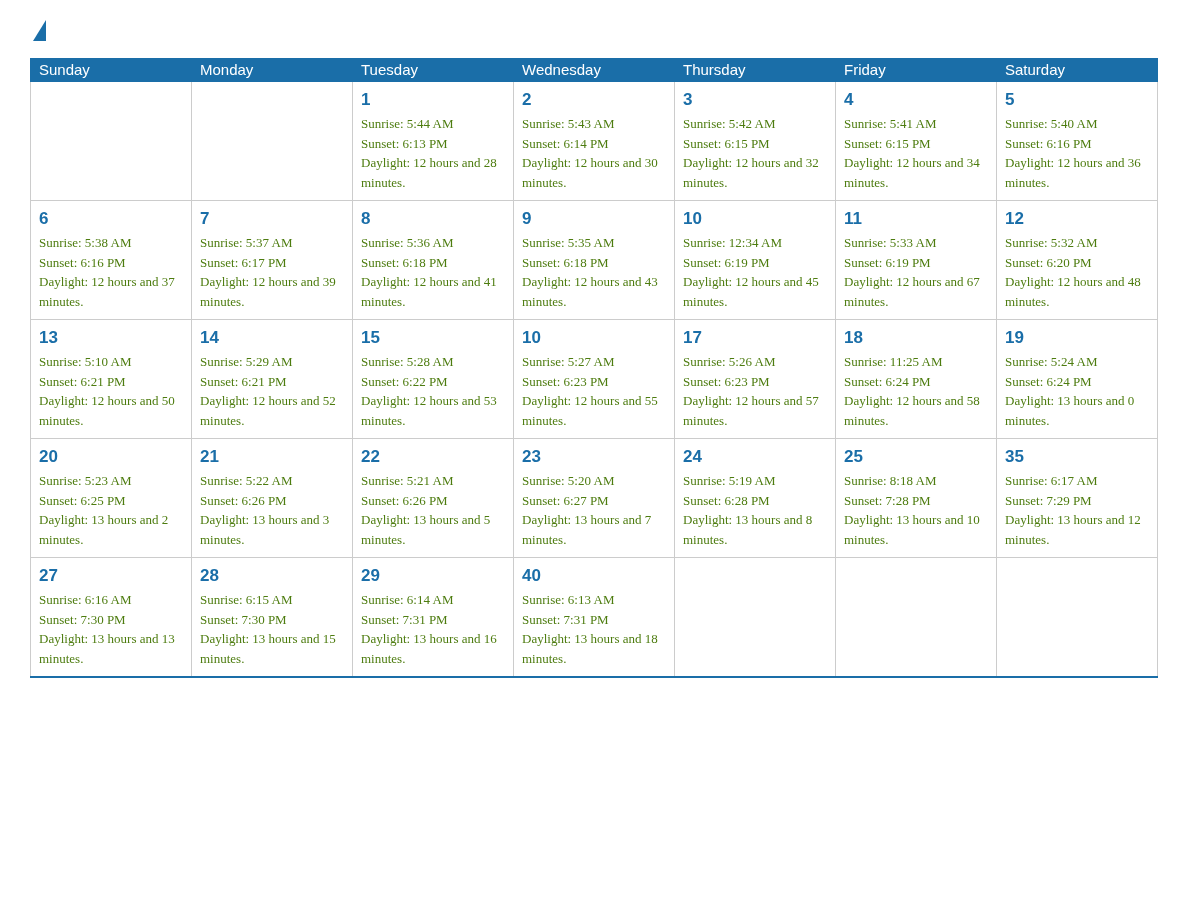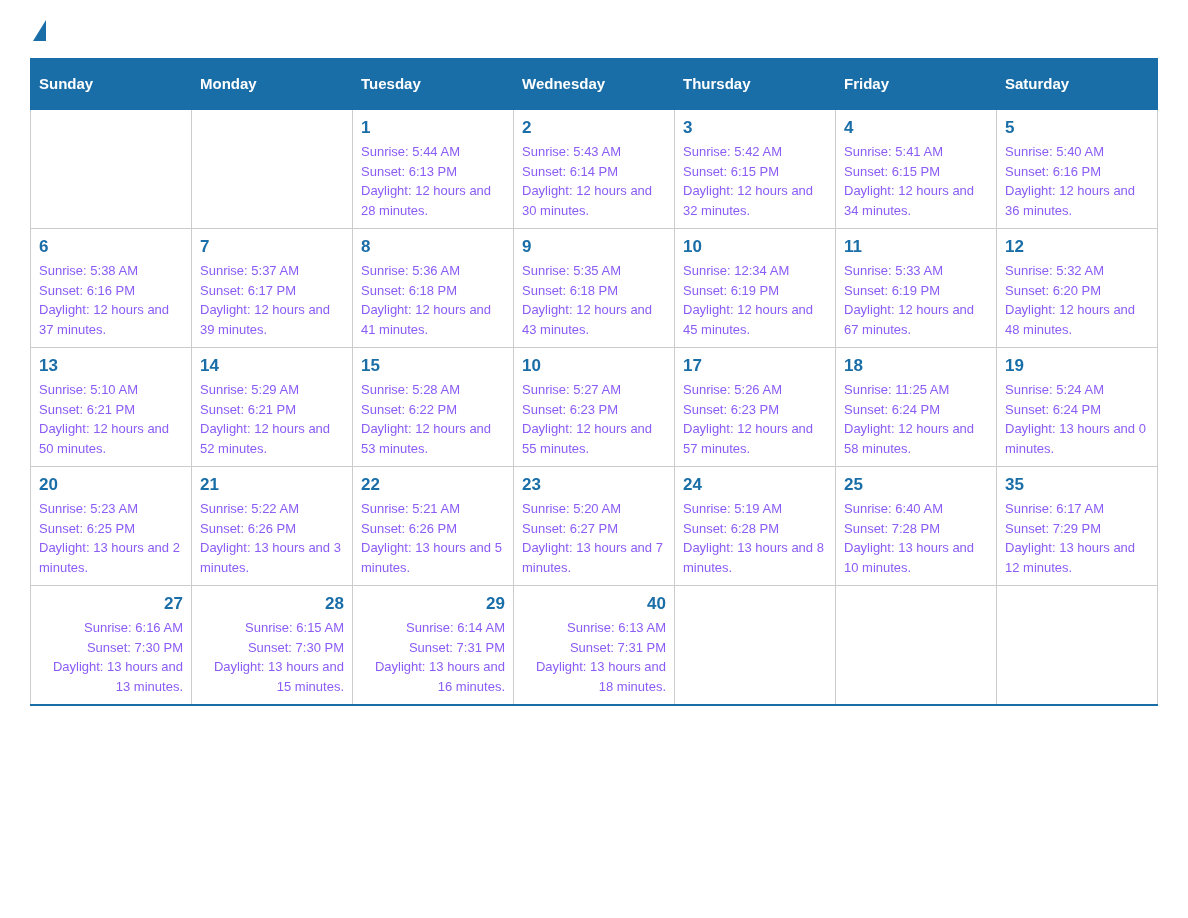--- a/index.html
+++ b/index.html
@@ -44,49 +44,49 @@
       margin-top: 4px;
     }
     table {
       width: 100%;
       border-collapse: collapse;
       table-layout: fixed;
     }
     thead tr th {
       background-color: #1a6ea8;
       color: #fff;
-      padding: 16px 8px;
+      padding: 2px 8px;
       font-size: 15px;
-      font-weight: bold;
+      font-weight: normal;
       text-align: left;
       border: 1px solid #1a6ea8;
     }
     tbody tr td {
       border: 1px solid #ccc;
       vertical-align: top;
       padding: 8px 8px;
       font-size: 13px;
       color: #333;
       height: 110px;
     }
     tbody tr td .day-number {
       font-size: 17px;
       font-weight: bold;
       color: #1a6ea8;
       display: block;
       margin-bottom: 4px;
     }
     tbody tr td .day-info {
       font-size: 13px;
-      color: #8b5cf6;
+      color: #4d7c0f;
       line-height: 1.5;
+      font-family: Liberation Serif, serif;
     }
     tbody tr:last-child td {
       border-bottom: 2px solid #1a6ea8;
-      text-align: right;
     }
     tbody tr:first-child td {
       border-top: 2px solid #1a6ea8;
     }
     .empty-cell {
       background: #fff;
     }
     .logo-wrapper {
       display: flex;
       flex-direction: column;
@@ -331,21 +331,21 @@
           <span class="day-number">24</span>
           <div class="day-info">
             <div>Sunrise: 5:19 AM</div>
             <div>Sunset: 6:28 PM</div>
             <div>Daylight: 13 hours and 8 minutes.</div>
           </div>
         </td>
         <td>
           <span class="day-number">25</span>
           <div class="day-info">
-            <div>Sunrise: 6:40 AM</div>
+            <div>Sunrise: 8:18 AM</div>
             <div>Sunset: 7:28 PM</div>
             <div>Daylight: 13 hours and 10 minutes.</div>
           </div>
         </td>
         <td>
           <span class="day-number">35</span>
           <div class="day-info">
             <div>Sunrise: 6:17 AM</div>
             <div>Sunset: 7:29 PM</div>
             <div>Daylight: 13 hours and 12 minutes.</div>

